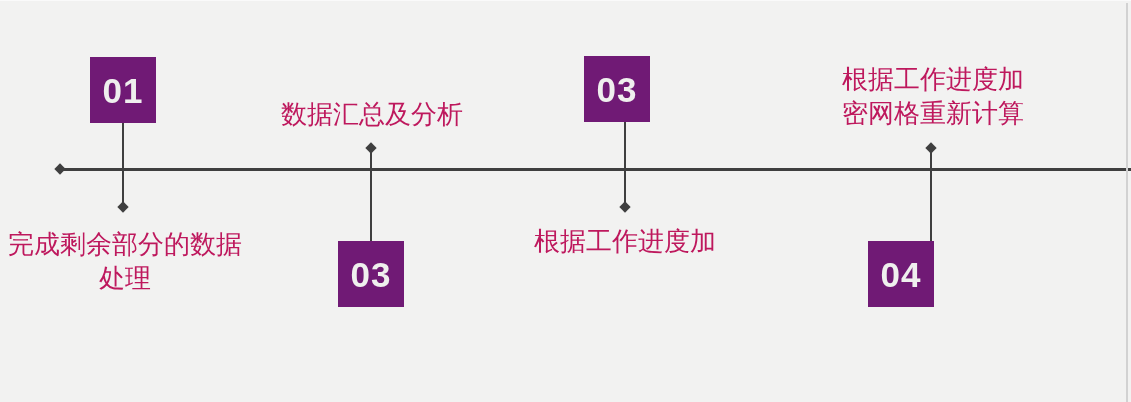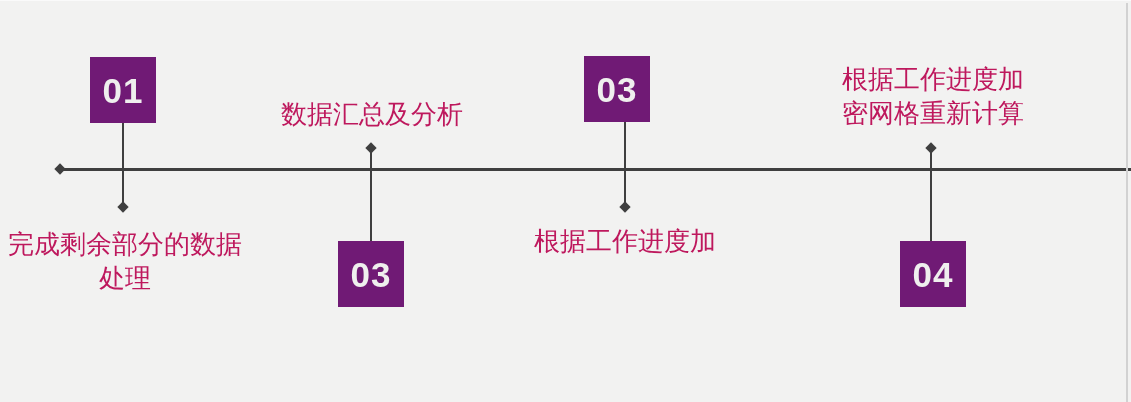--- a/index.html
+++ b/index.html
@@ -105,18 +105,18 @@
     <div class="connector" style="left:624px; top:121px; height:84px;"></div>
     <div class="diamond" style="left:621px; top:202px;"></div>
     <div class="label" style="left:525px; top:226px; width:200px; line-height:28px;">根据工作进度加</div>
   </div>
 
   <div>
     <div class="label" style="left:833px; top:61px; width:200px;">根据工作进度加
 密网格重新计算</div>
     <div class="diamond" style="left:927px; top:143px;"></div>
     <div class="connector" style="left:930px; top:149px; height:91px;"></div>
-    <div class="num-box" style="left:900px; top:240px;">
+    <div class="num-box" style="left:868px; top:240px;">
       <span>04</span>
     </div>
   </div>
 
 </div>
 
 </body></html>

